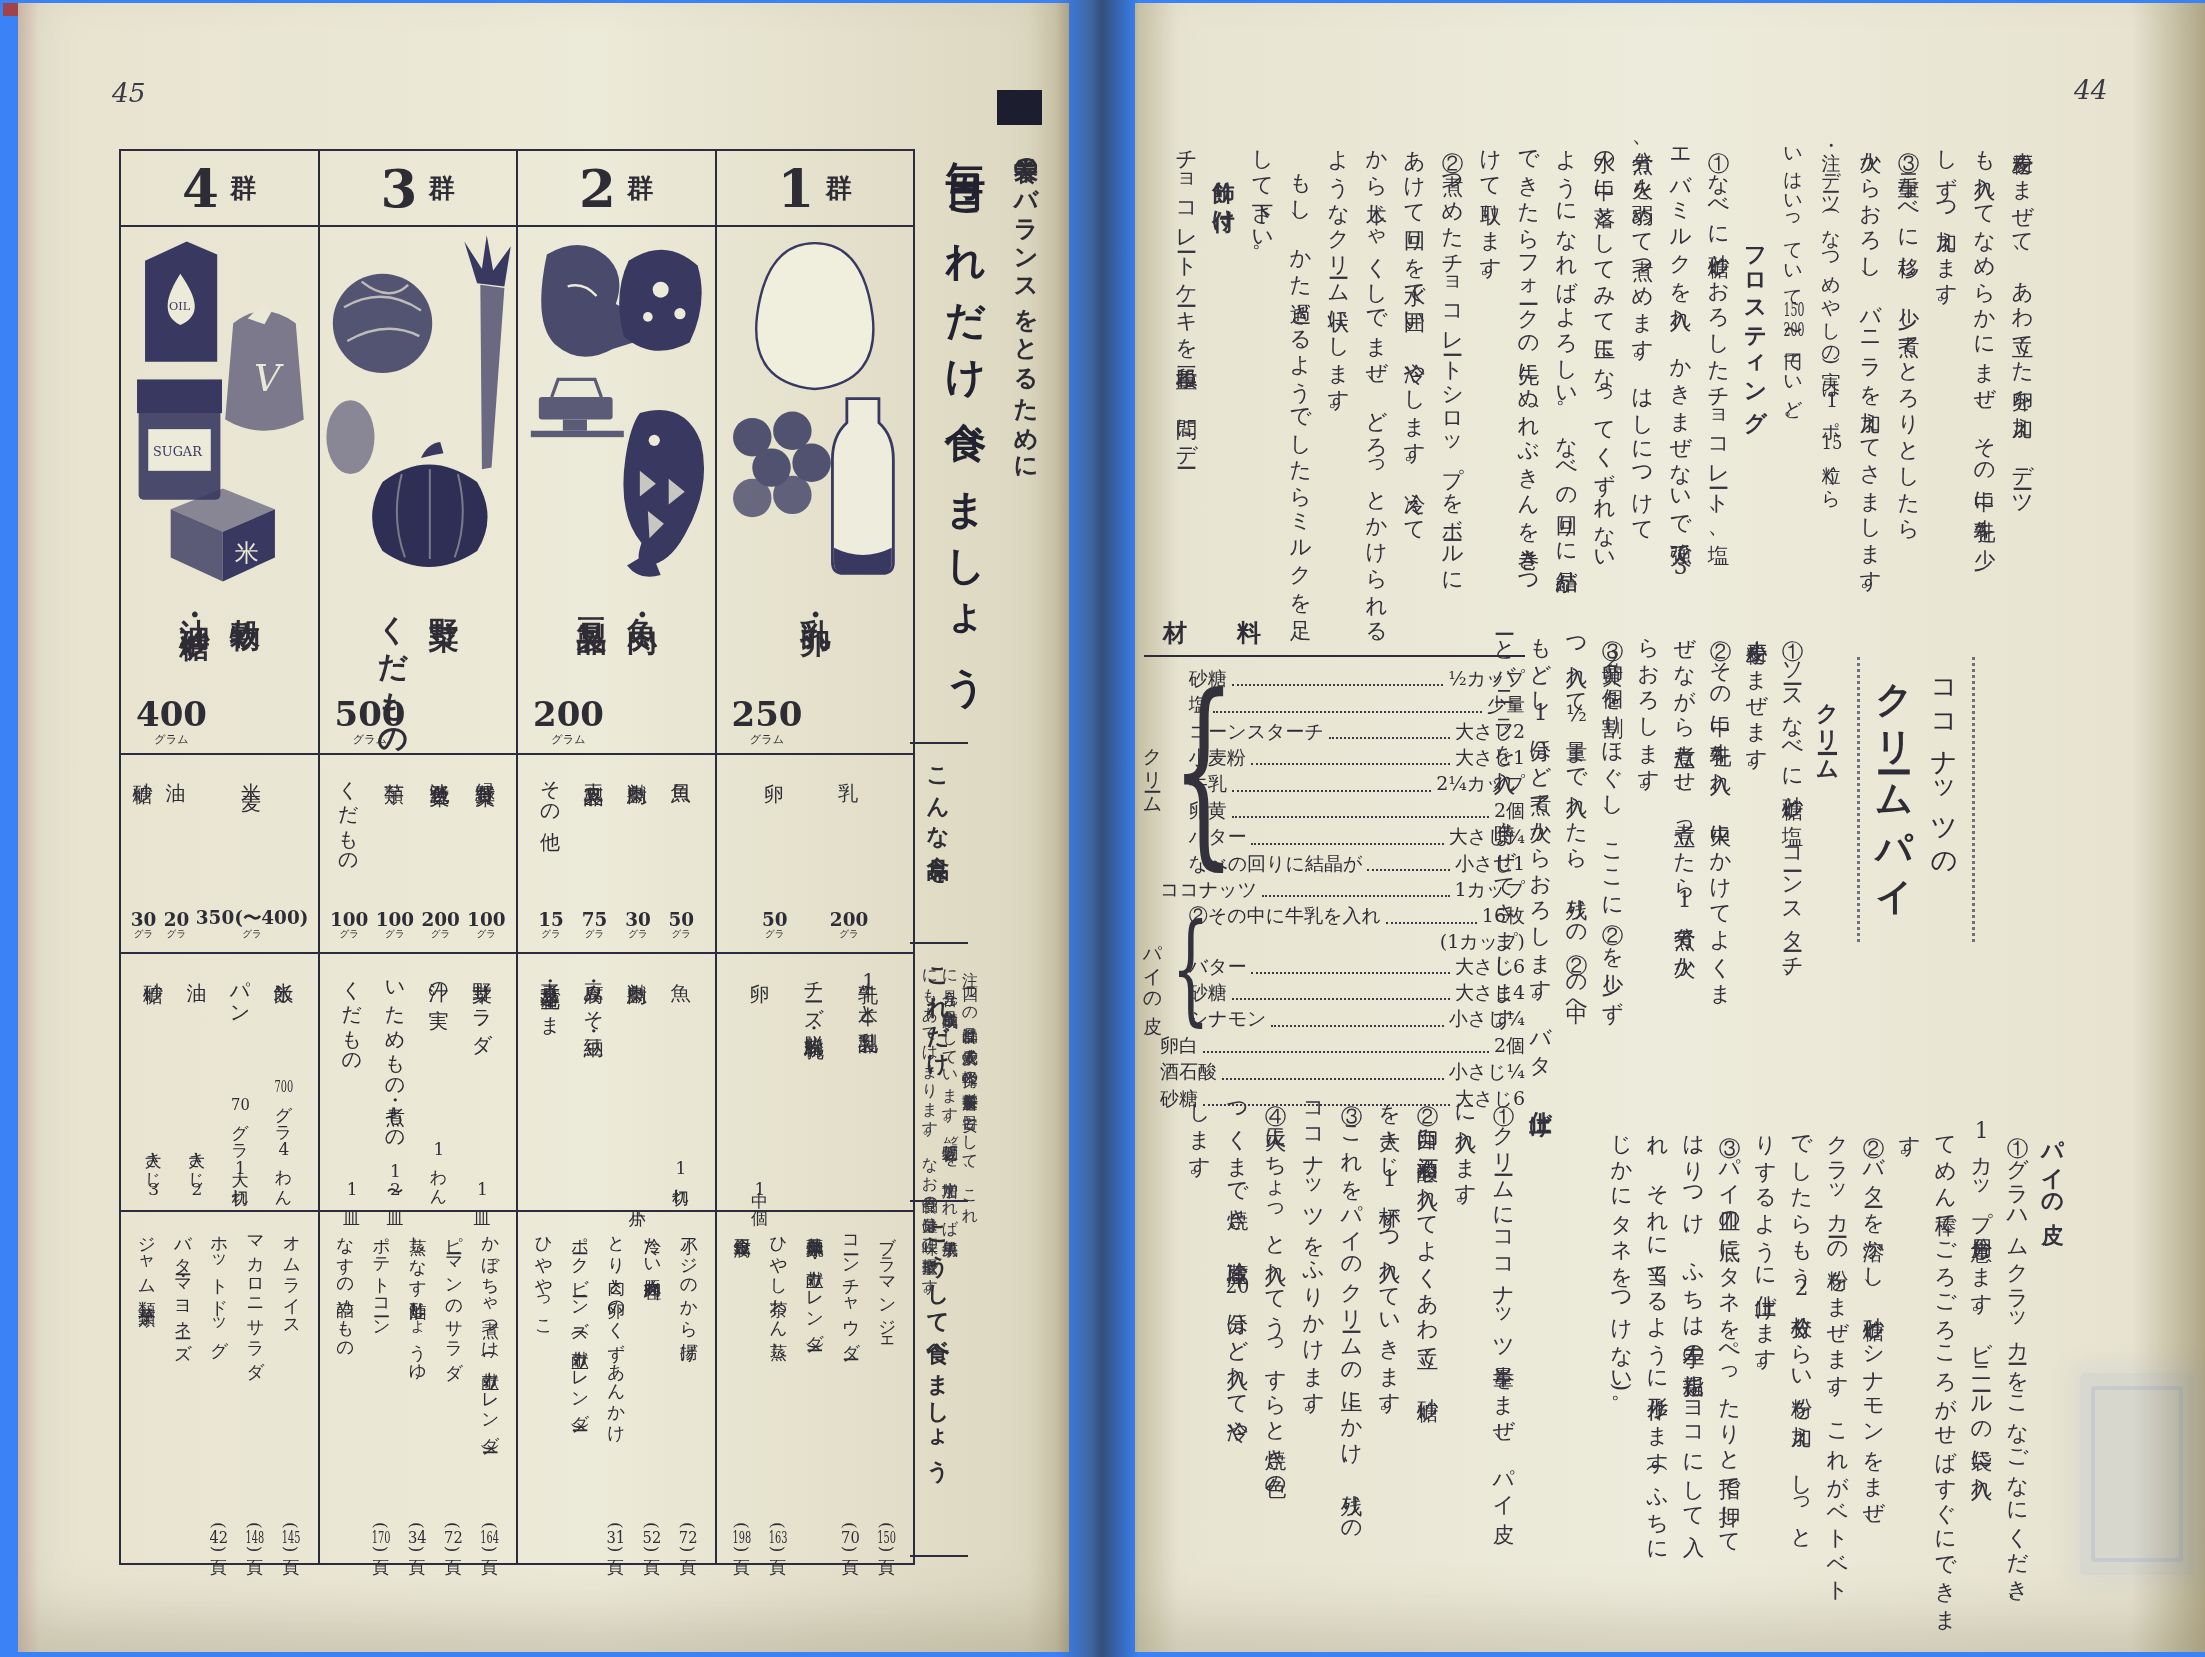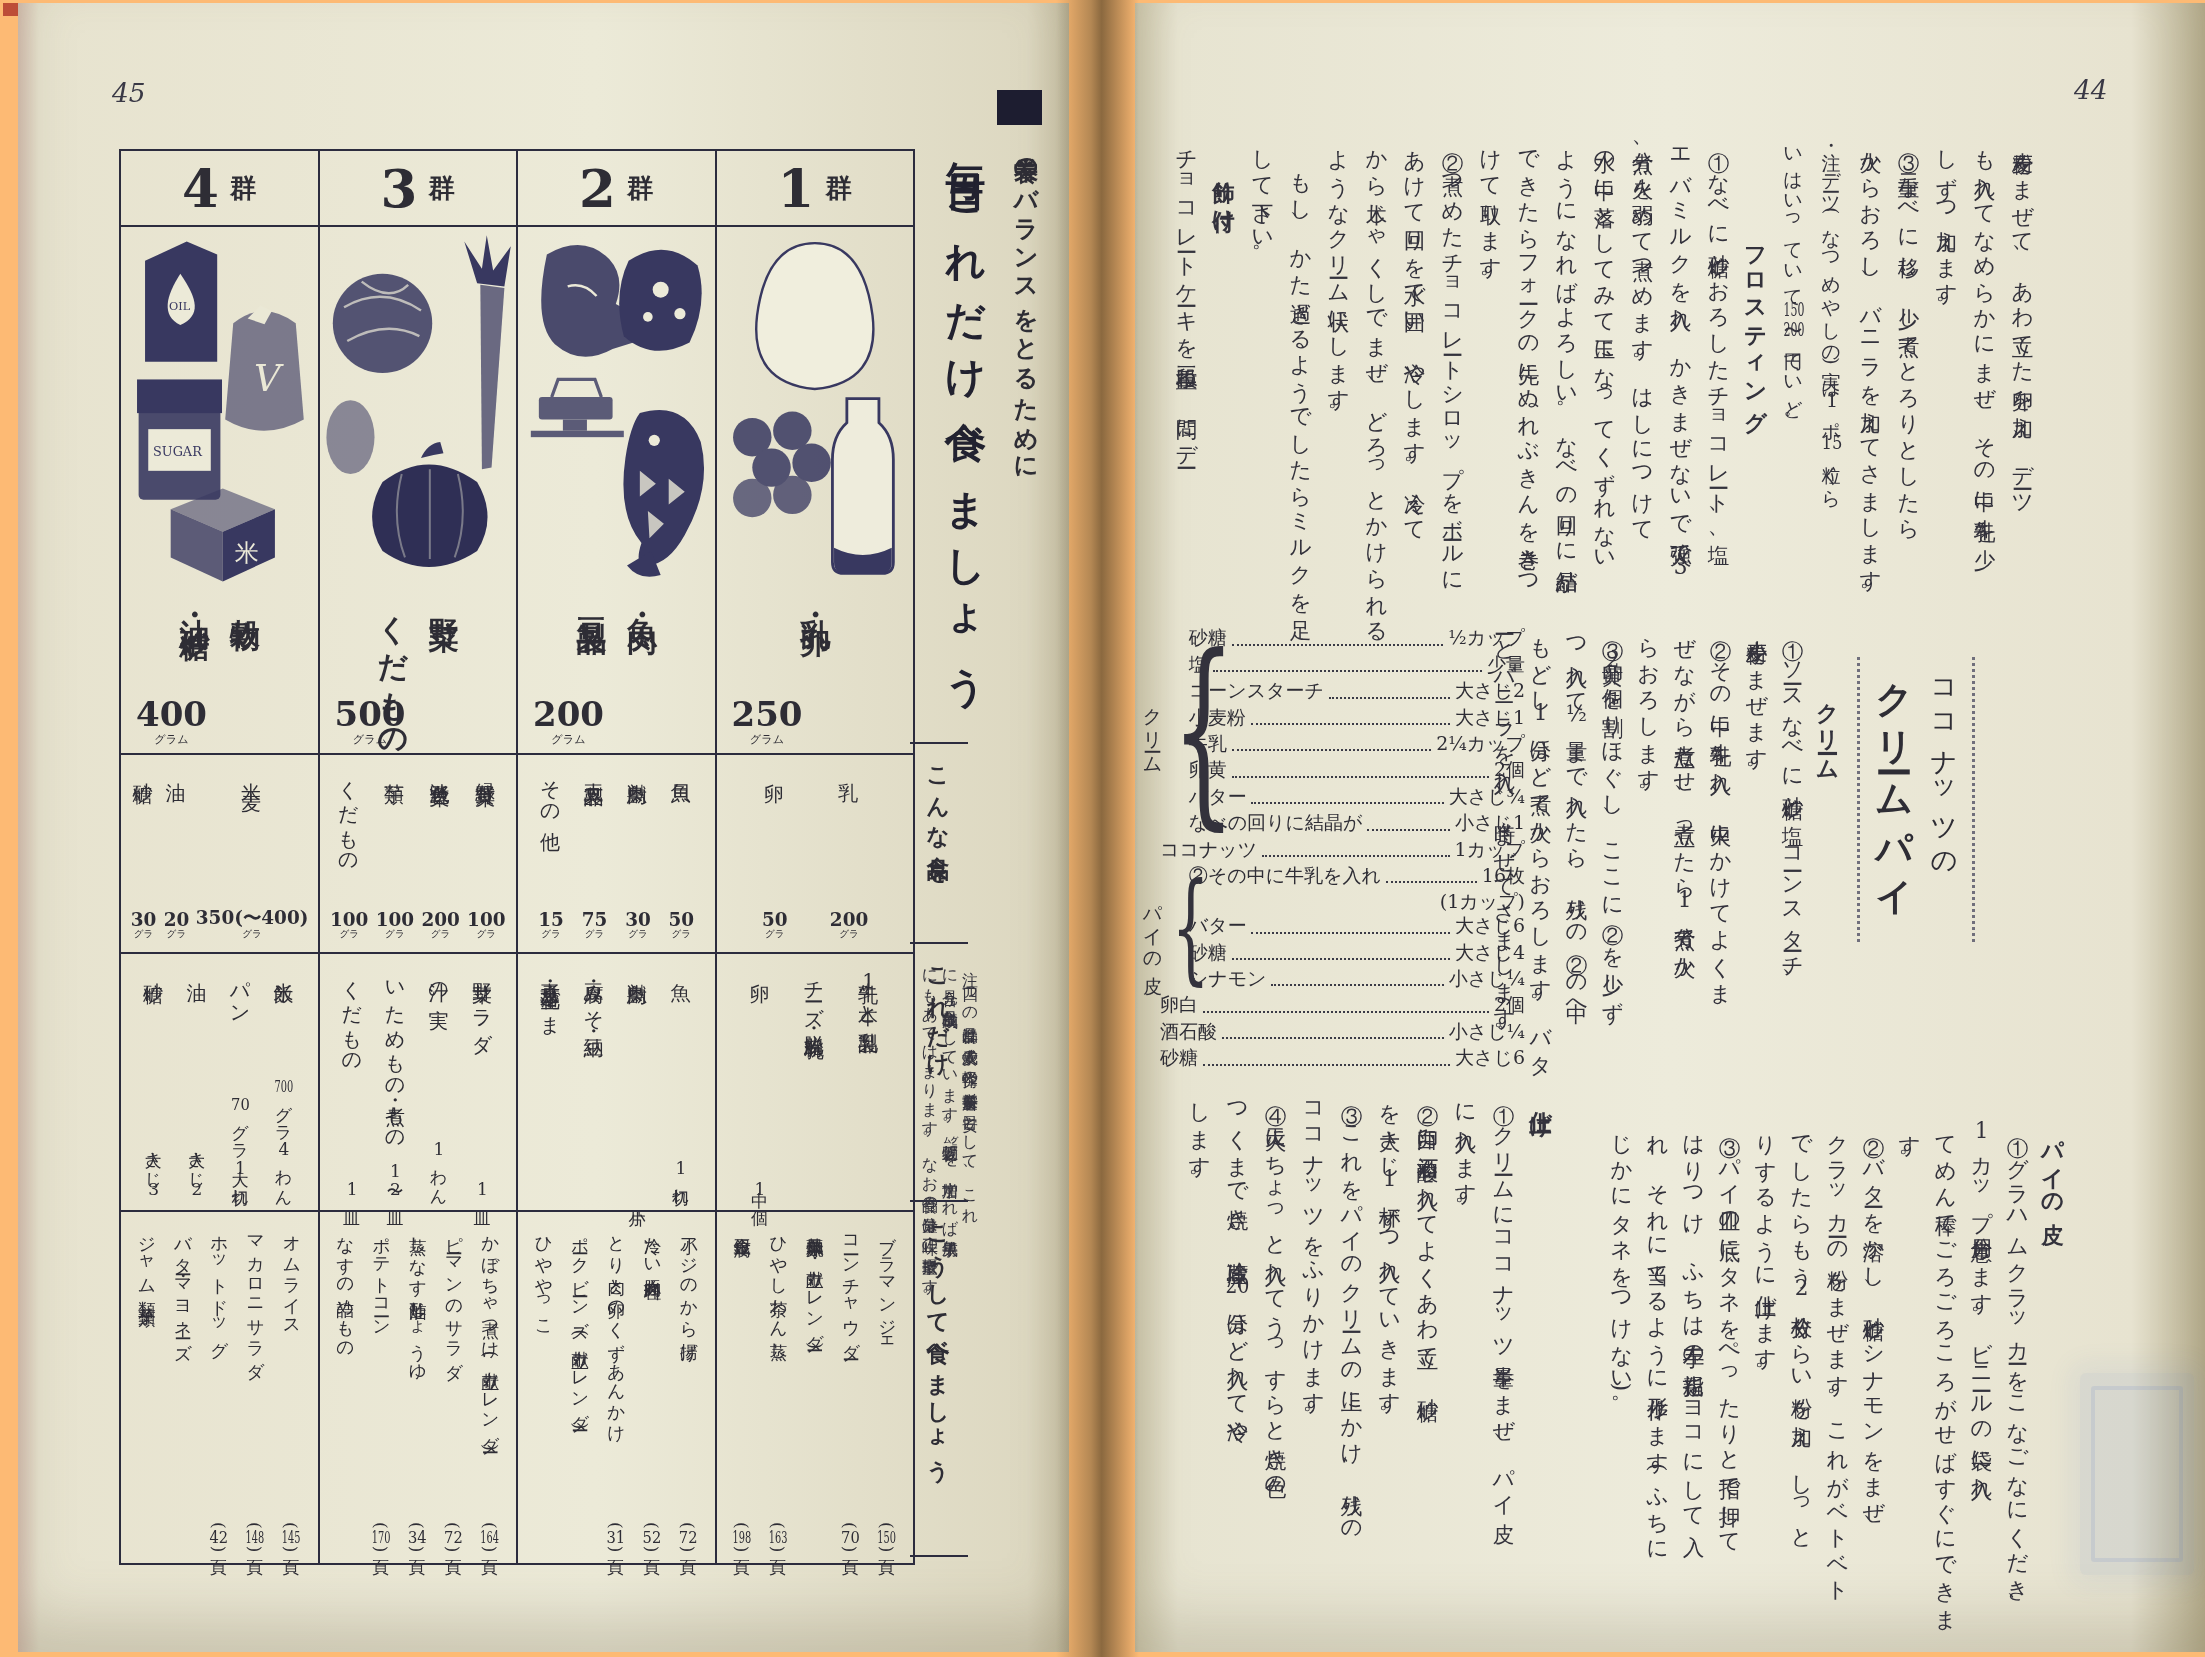--- a/index.html
+++ b/index.html
@@ -1,17 +1,17 @@
 <!DOCTYPE html>
 <html style="font-size:13px"><head>
 <meta charset="utf-8">
 <style>
   html,body{margin:0;padding:0;background:#5f5a4e;}
   .spread{position:relative;width:2205px;height:1657px;overflow:hidden;
-    font-family:"DejaVu Serif","Liberation Serif",serif;color:#2e2d35;background:#fdba74;}
+    font-family:"DejaVu Serif","Liberation Serif",serif;color:#2e2d35;background:#3b82f6;}
   .page{position:absolute;top:3.2px;height:1649px;}
   .page-left{left:17.6px;width:1051px;
     background:linear-gradient(90deg,#d8c2b4 0%,#e7e3cf 2%,#ecead8 55%,#ddd8c1 96%,#c9c2a6 100%);
     box-shadow:inset 0 -32px 56px rgba(110,100,70,.25);}
   .page-right{left:1135px;width:1071px;
     background:linear-gradient(90deg,#cfc9ae 0%,#e7e4d1 4%,#edebdb 50%,#e7e3d0 93%,#b7ae8e 100%);
     box-shadow:inset 0 -32px 56px rgba(110,100,70,.22);}
   .gutter{position:absolute;left:1056px;top:0;width:83px;height:100%;
     background:linear-gradient(90deg,rgba(70,60,35,0) 0%,rgba(70,60,35,.40) 42%,rgba(45,38,20,.55) 55%,rgba(70,60,35,0) 100%);}
   .redmark{position:absolute;left:3.2px;top:3.2px;width:17.6px;height:13px;background:#b23a2e;opacity:.85;}
@@ -496,20 +496,21 @@
       <div class="vcol">あけて回りを水で囲い、冷やします。冷えて</div>
       <div class="vcol">から木じゃくしでまぜ、どろっとかけられる</div>
       <div class="vcol">ようなクリーム状にします。</div>
       <div class="vcol">　もし、かた過ぎるようでしたらミルクを足</div>
       <div class="vcol">して下さい。</div>
       <div class="vcol vhead" style="padding-top: 29px;">飾り付け</div>
       <div class="vcol">チョコレートケーキを三段重ね、間にデー</div>
     </div>
 
   <div class="materials">
+    <div class="mhead">材　料</div>
     <div class="mbody" id="mbody">
         <div class="mgrow">
           <div class="mglabel">クリーム</div>
           <span class="mbrace" style="font-size: 202px;">{</span>
           <div class="mitems">
             <div class="mgitem">
               <span class="mname2">砂糖</span>
               <span class="mdots"></span>
               <span class="mqty">½カップ</span>
             </div>

